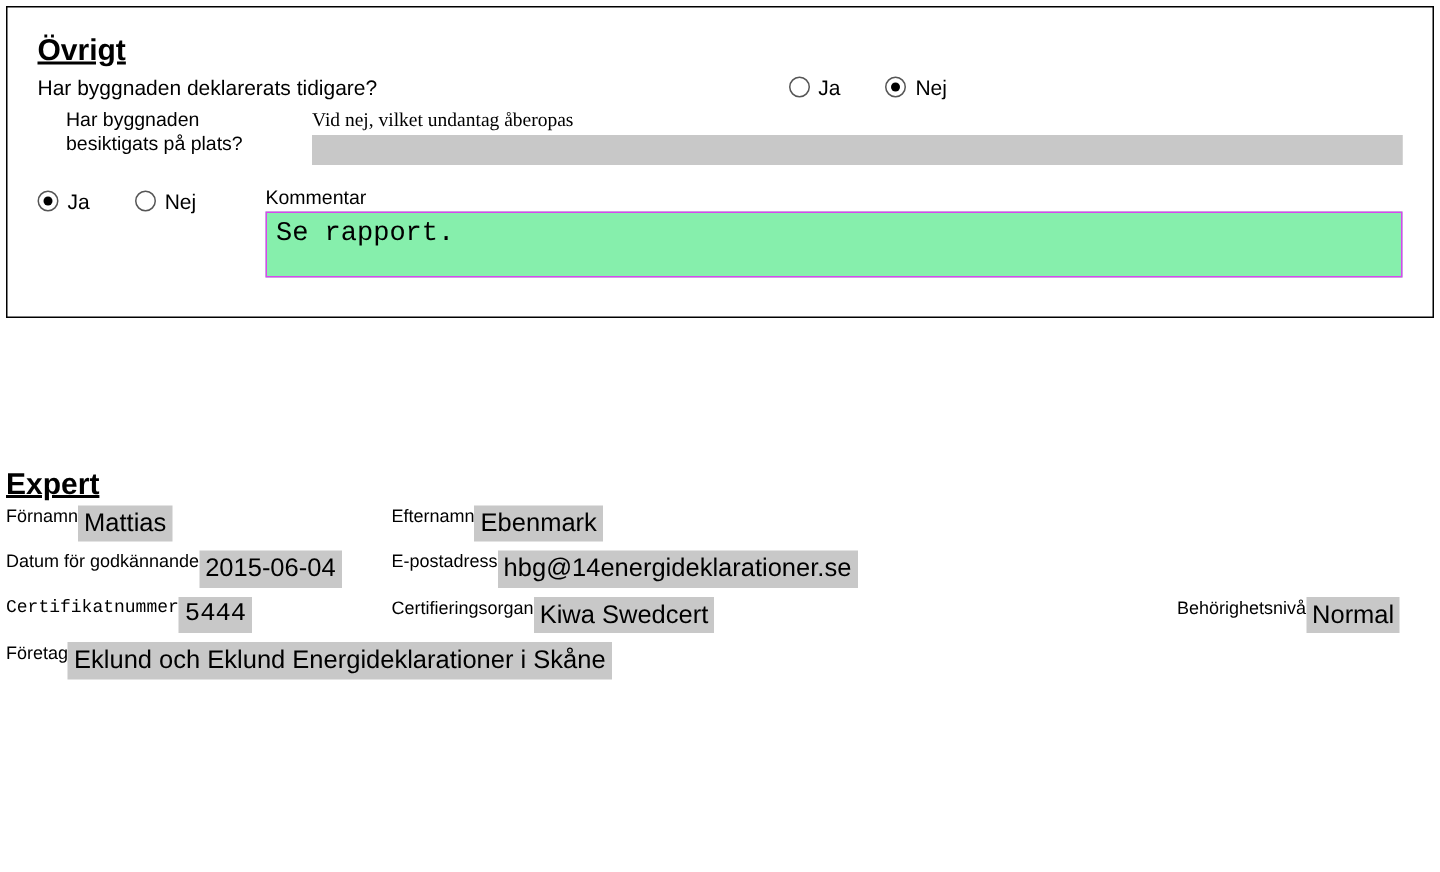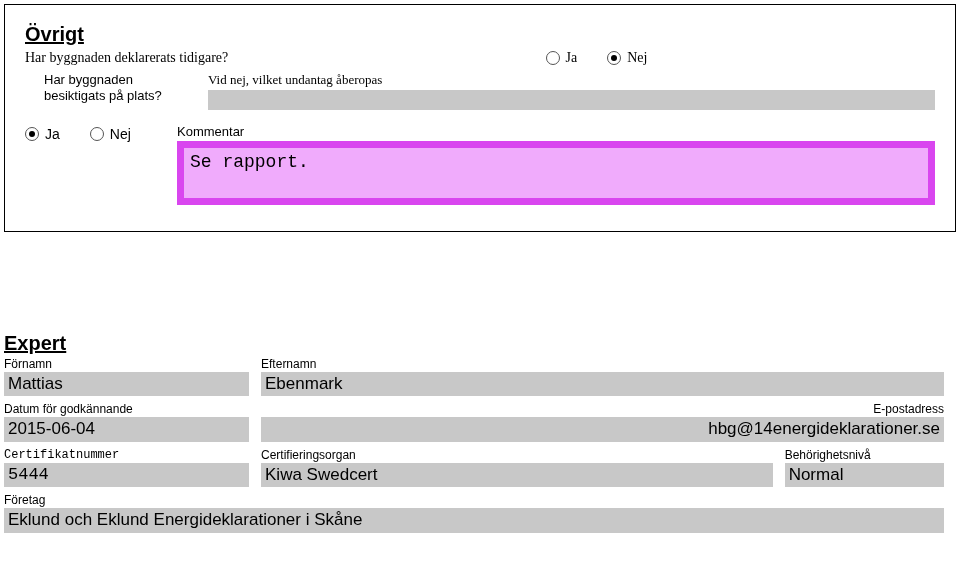--- a/index.html
+++ b/index.html
@@ -19,22 +19,20 @@
   .section-title {
     font-size: 20px;
     font-weight: bold;
     text-decoration: underline;
     padding: 2px 4px 4px 4px;
   }
   .row1 {
     display: flex;
     align-items: center;
     padding: 0 4px 6px 4px;
-    gap: 20px;
-    font-family: Liberation Serif, serif;
   }
   .q-label { flex: 0 0 auto; }
   .radio-group {
     display: inline-flex;
     align-items: center;
     gap: 30px;
   }
   .radio-wrap {
     display: inline-flex;
     align-items: center;
@@ -99,43 +97,42 @@
     padding-top: 2px;
   }
   .row3-right {
     flex: 1;
   }
   .comment-label {
     font-size: 13px;
     margin-bottom: 2px;
   }
   .comment-box {
-    border: 7px solid #d946ef;
-    height: 64px;
+    border: 1px solid #d946ef;
+    height: 44px;
     padding: 4px 6px;
     font-family: "Courier New", Courier, monospace;
     font-size: 18px;
-    background: #f0abfc;
+    background: #86efac;
   }
 
   
   .expert-title {
     font-size: 20px;
     font-weight: bold;
     text-decoration: underline;
     margin: 0 0 2px 0;
   }
   .field-row {
     display: flex;
     gap: 0;
     margin-bottom: 6px;
   }
   .field {
     display: flex;
-    flex-direction: column;
     padding-right: 12px;
   }
   .field-label {
     font-size: 12px;
     margin-bottom: 1px;
   }
   .field-value {
     background: #c8c8c8;
     padding: 2px 4px;
     font-size: 17px;

